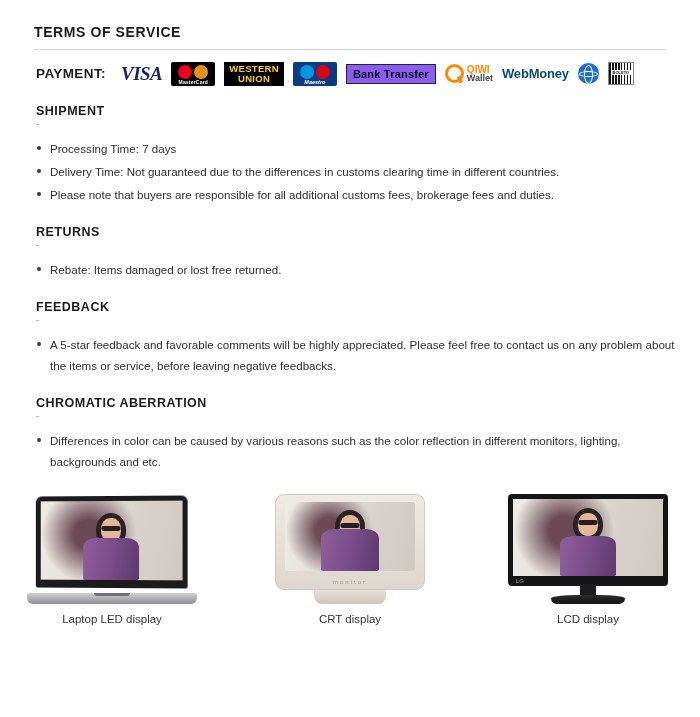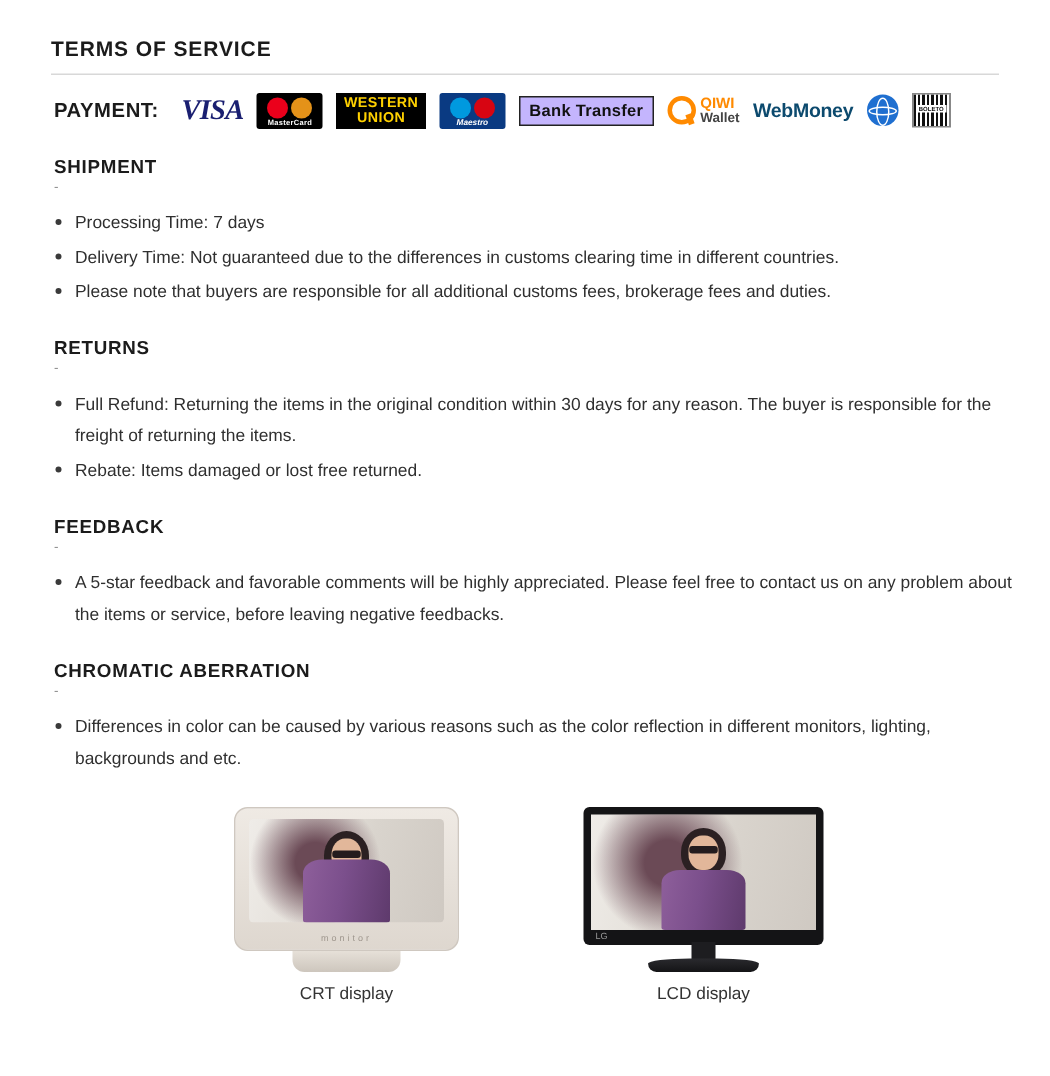--- a/index.html
+++ b/index.html
@@ -87,21 +87,21 @@
     display: flex; align-items: flex-end; justify-content: center;
   }
   .ms-circles { position: absolute; top: 3px; left: 50%; transform: translateX(-50%); width: 30px; height: 14px; }
   .ms-circles i { position: absolute; top: 0; width: 14px; height: 14px; border-radius: 50%; display: block; }
   .ms-circles i.left { left: 0; background: #0099df; }
   .ms-circles i.right { right: 0; background: #ed0006; opacity: .9; }
   .ms-text { font-size: 5.5px; color: #fff; font-style: italic; font-weight: bold; padding-bottom: 1px; }
 
   .banktransfer {
     border: 1px solid #222;
-    background: #c4b5fd;
+    background: #8b5cf6;
     color: #111;
     font-size: 11px;
     font-weight: bold;
     padding: 3px 6px;
     letter-spacing: .2px;
   }
   .qiwi { display: flex; align-items: center; gap: 3px; }
   .qiwi-mark {
     width: 19px; height: 19px; border-radius: 50%;
     border: 3px solid #ff8a00;
@@ -380,21 +380,20 @@
       <li>Processing Time: 7 days</li>
       <li>Delivery Time: Not guaranteed due to the differences in customs clearing time in different countries.</li>
       <li>Please note that buyers are responsible for all additional customs fees, brokerage fees and duties.</li>
     </ul>
   </div>
 
   <div class="section">
     <div class="section-head">RETURNS</div>
     <div class="section-sub">-</div>
     <ul class="bullets">
-      <li>Full Refund: Returning the items in the original condition within 30 days for any reason. The buyer is responsible for the freight of returning the items.</li>
       <li>Rebate: Items damaged or lost free returned.</li>
     </ul>
   </div>
 
   <div class="section">
     <div class="section-head">FEEDBACK</div>
     <div class="section-sub">-</div>
     <ul class="bullets">
       <li>A 5-star feedback and favorable comments will be highly appreciated. Please feel free to contact us on any problem about the items or service, before leaving negative feedbacks.</li>
     </ul>
@@ -403,20 +402,35 @@
   <div class="section">
     <div class="section-head">CHROMATIC ABERRATION</div>
     <div class="section-sub">-</div>
     <ul class="bullets">
       <li>Differences in color can be caused by various reasons such as the color reflection in different monitors, lighting, backgrounds and etc.</li>
     </ul>
   </div>
 
   <div class="monitors">
 
+    <div class="monitor-cell">
+      <div class="laptop">
+        <div class="lid">
+          <div class="screen shot">
+            <div class="hair" style="width:30px;height:34px;top:12px;"></div>
+            <div class="face" style="width:20px;height:24px;top:17px;"></div>
+            <div class="glasses" style="width:19px;height:5px;top:25px;"></div>
+            <div class="top" style="width:16px;height:18px;bottom:0;"></div>
+            <div class="body" style="width:56px;height:42px;bottom:0;"></div>
+          </div>
+        </div>
+        <div class="base"></div>
+      </div>
+      <div class="monitor-caption">Laptop LED display</div>
+    </div>
 
     <div class="monitor-cell">
       <div class="crt">
         <div class="shell">
           <div class="screen shot">
             <div class="hair" style="width:30px;height:33px;top:8px;"></div>
             <div class="face" style="width:20px;height:24px;top:13px;"></div>
             <div class="glasses" style="width:19px;height:5px;top:21px;"></div>
             <div class="top" style="width:16px;height:18px;bottom:0;"></div>
             <div class="body" style="width:58px;height:42px;bottom:0;"></div>

